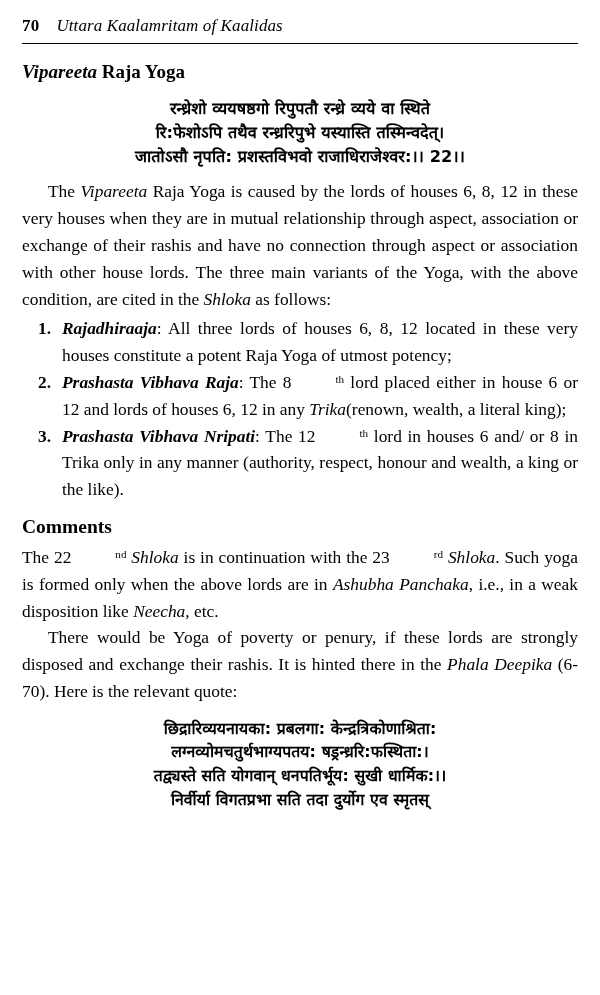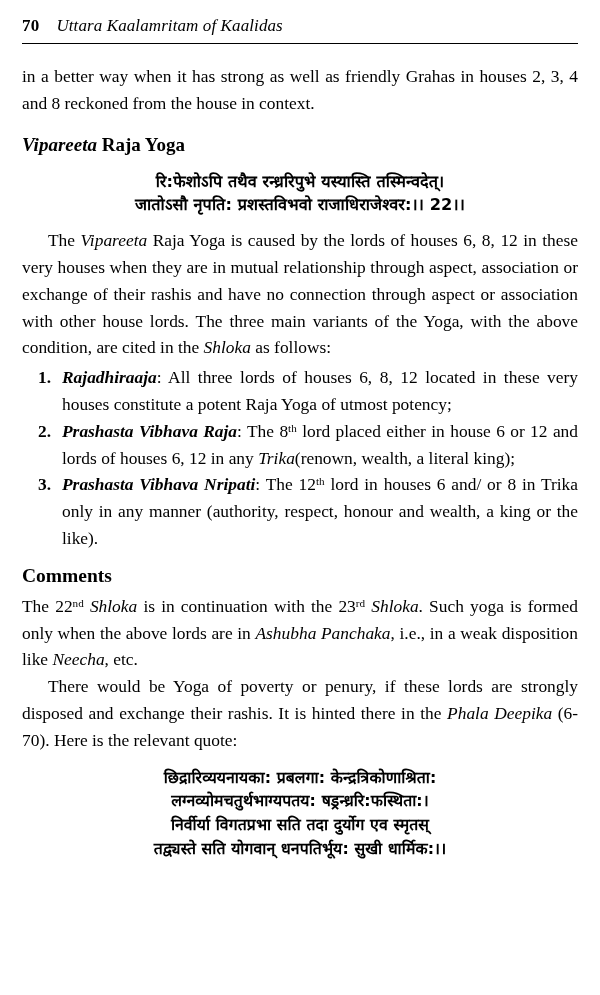--- a/index.html
+++ b/index.html
@@ -65,20 +65,21 @@
   .para-gap {
     margin-top: 2px;
   }
   i, .it {
     font-style: italic;
   }
   sup {
     font-size: 0.64em;
     vertical-align: 0.45em;
     line-height: 0;
+    margin-left: 44px;
   }
 
   
   .section-heading {
     font-size: 19px;
     font-weight: bold;
     margin: 17px 0 0 0;
   }
   .section-heading .term {
     font-style: italic;
@@ -139,25 +140,25 @@
 <body>
 
 <div class="page">
 
   <div class="header">
     <span class="folio">70</span>
     <span class="running-title">Uttara Kaalamritam of Kaalidas</span>
   </div>
   <hr class="header-rule">
 
-  <p class="body-text para-first">in a better way when it has strong as well as friendly Grahas in houses 2, 3, 4 and 8 reckoned from the house in context.</p>
 
   <h2 class="section-heading"><span class="term">Vipareeta</span> <span>Raja Yoga</span></h2>
 
   <div class="verse">
+    <span class="vline">रन्ध्रेशो व्ययषष्ठगो रिपुपतौ रन्ध्रे व्यये वा स्थिते</span>
     <span class="vline">रि:फेशोऽपि तथैव रन्ध्ररिपुभे यस्यास्ति तस्मिन्वदेत्।</span>
     <span class="vline">जातोऽसौ नृपति: प्रशस्तविभवो राजाधिराजेश्वर:।। 22।।</span>
   </div>
 
   <p class="body-text para-indent para-gap" style="margin-top:10px;"><span>The </span><i>Vipareeta</i><span> Raja Yoga is caused by the lords of houses 6, 8, 12 in these very houses when they are in mutual relationship through aspect, association or exchange of their rashis and have no connection through aspect or association with other house lords. The three main variants of the Yoga, with the above condition, are cited in the </span><i>Shloka</i><span> as follows:</span></p>
 
   <ol class="num-list">
     <li>
       <span class="marker">1.</span><span class="term">Rajadhiraaja</span><span>: All three lords of houses 6, 8, 12 located in these very houses constitute a potent Raja Yoga of utmost potency;</span>
     </li>
@@ -171,17 +172,17 @@
 
   <h2 class="comments-heading">Comments</h2>
 
   <p class="body-text"><span>The 22</span><sup>nd</sup><span> </span><i>Shloka</i><span> is in continuation with the 23</span><sup>rd</sup><span> </span><i>Shloka</i><span>. Such yoga is formed only when the above lords are in </span><i>Ashubha Panchaka</i><span>, i.e., in a weak disposition like </span><i>Neecha</i><span>, etc.</span></p>
 
   <p class="body-text para-indent"><span>There would be Yoga of poverty or penury, if these lords are strongly disposed and exchange their rashis. It is hinted there in the </span><i>Phala Deepika</i><span> (6-70). Here is the relevant quote:</span></p>
 
   <div class="verse quote">
     <span class="vline">छिद्रारिव्ययनायका: प्रबलगा: केन्द्रत्रिकोणाश्रिता:</span>
     <span class="vline">लग्नव्योमचतुर्थभाग्यपतय: षड्रन्ध्ररि:फस्थिता:।</span>
+    <span class="vline">तद्व्यस्ते सति योगवान् धनपतिर्भूय: सुखी धार्मिक:।।</span>
     <span class="vline">निर्वीर्या विगतप्रभा सति तदा दुर्योग एव स्मृतस्</span>
-    <span class="vline">तद्व्यस्ते सति योगवान् धनपतिर्भूय: सुखी धार्मिक:।।</span>
   </div>
 
 </div>
 
 </body></html>

